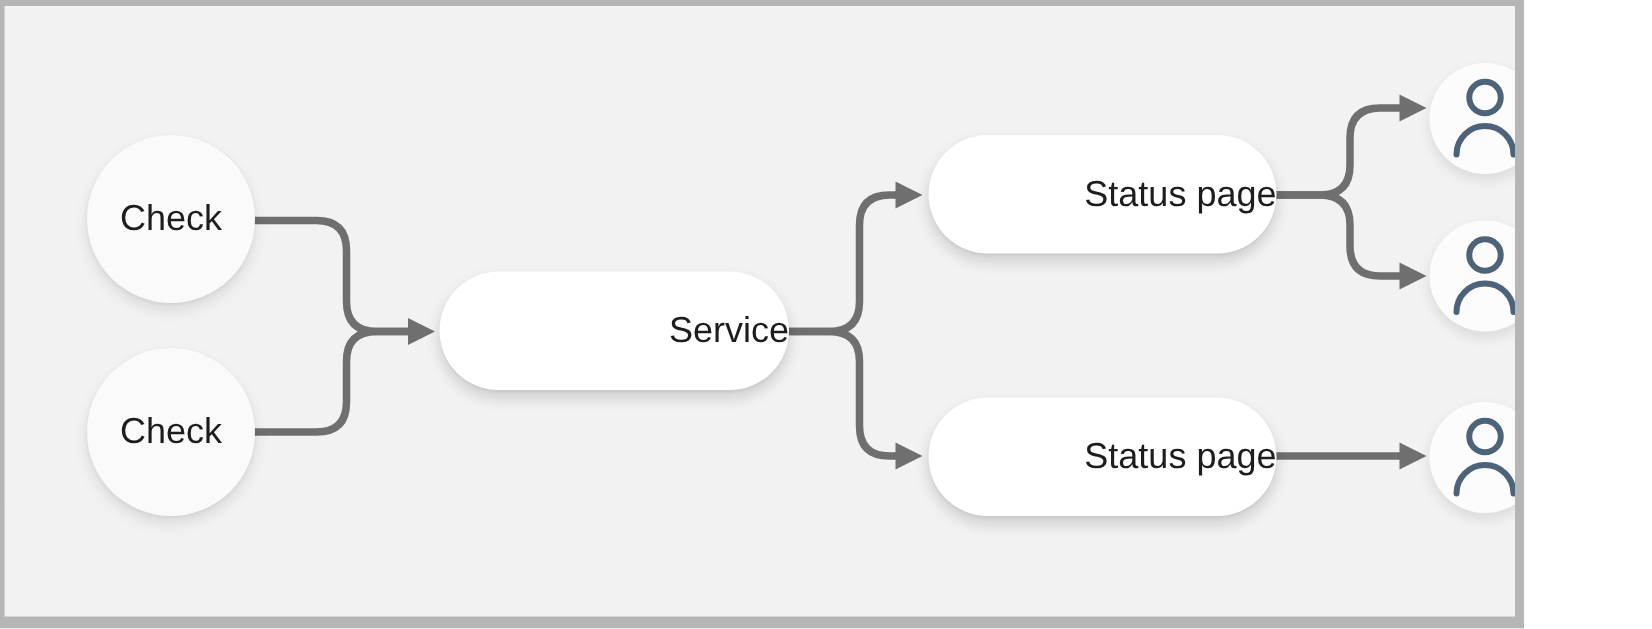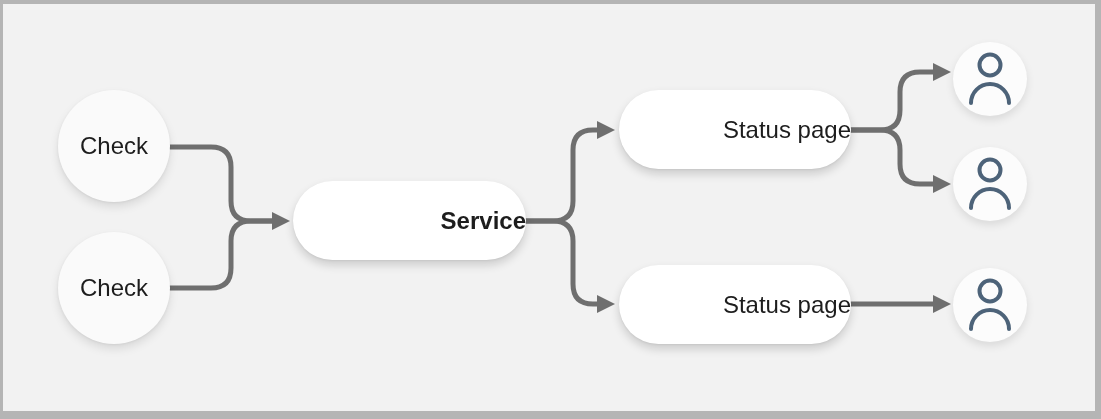--- a/index.html
+++ b/index.html
@@ -3,21 +3,21 @@
 <meta charset="utf-8">
 <style>
   html, body {
     margin: 0;
     padding: 0;
     background: #ffffff;
     font-family: "Liberation Sans", sans-serif;
   }
   .frame {
     box-sizing: border-box;
-    width: 1101px;
+    width: 1016px;
     height: 419px;
     border-style: solid;
     border-color: var(--frame, #b5b5b5);
     border-width: 4px 6px 8px 3px;
     background: var(--background, #f2f2f2);
     overflow: hidden;
   }
   .canvas {
     position: relative;
     width: 1092px;
@@ -51,21 +51,21 @@
   }
   .pill {
     width: 233px;
     height: 79px;
     border-radius: 40px;
     background: var(--node-fill, #ffffff);
     box-shadow: 0 5px 10px rgba(0,0,0,0.16), 0 1px 2px rgba(0,0,0,0.05);
     justify-content: flex-end;
   }
   .pill.status { width: 232px; }
-  .pill.service { font-weight: 700; }
+  .pill.service { font-weight: 400; }
   .circle {
     width: 112px;
     height: 112px;
     border-radius: 50%;
     background: var(--check-fill, #fafafa);
     box-shadow: 0 5px 10px rgba(0,0,0,0.10), 0 1px 3px rgba(0,0,0,0.06);
   }
   .user {
     width: 74px;
     height: 74px;

